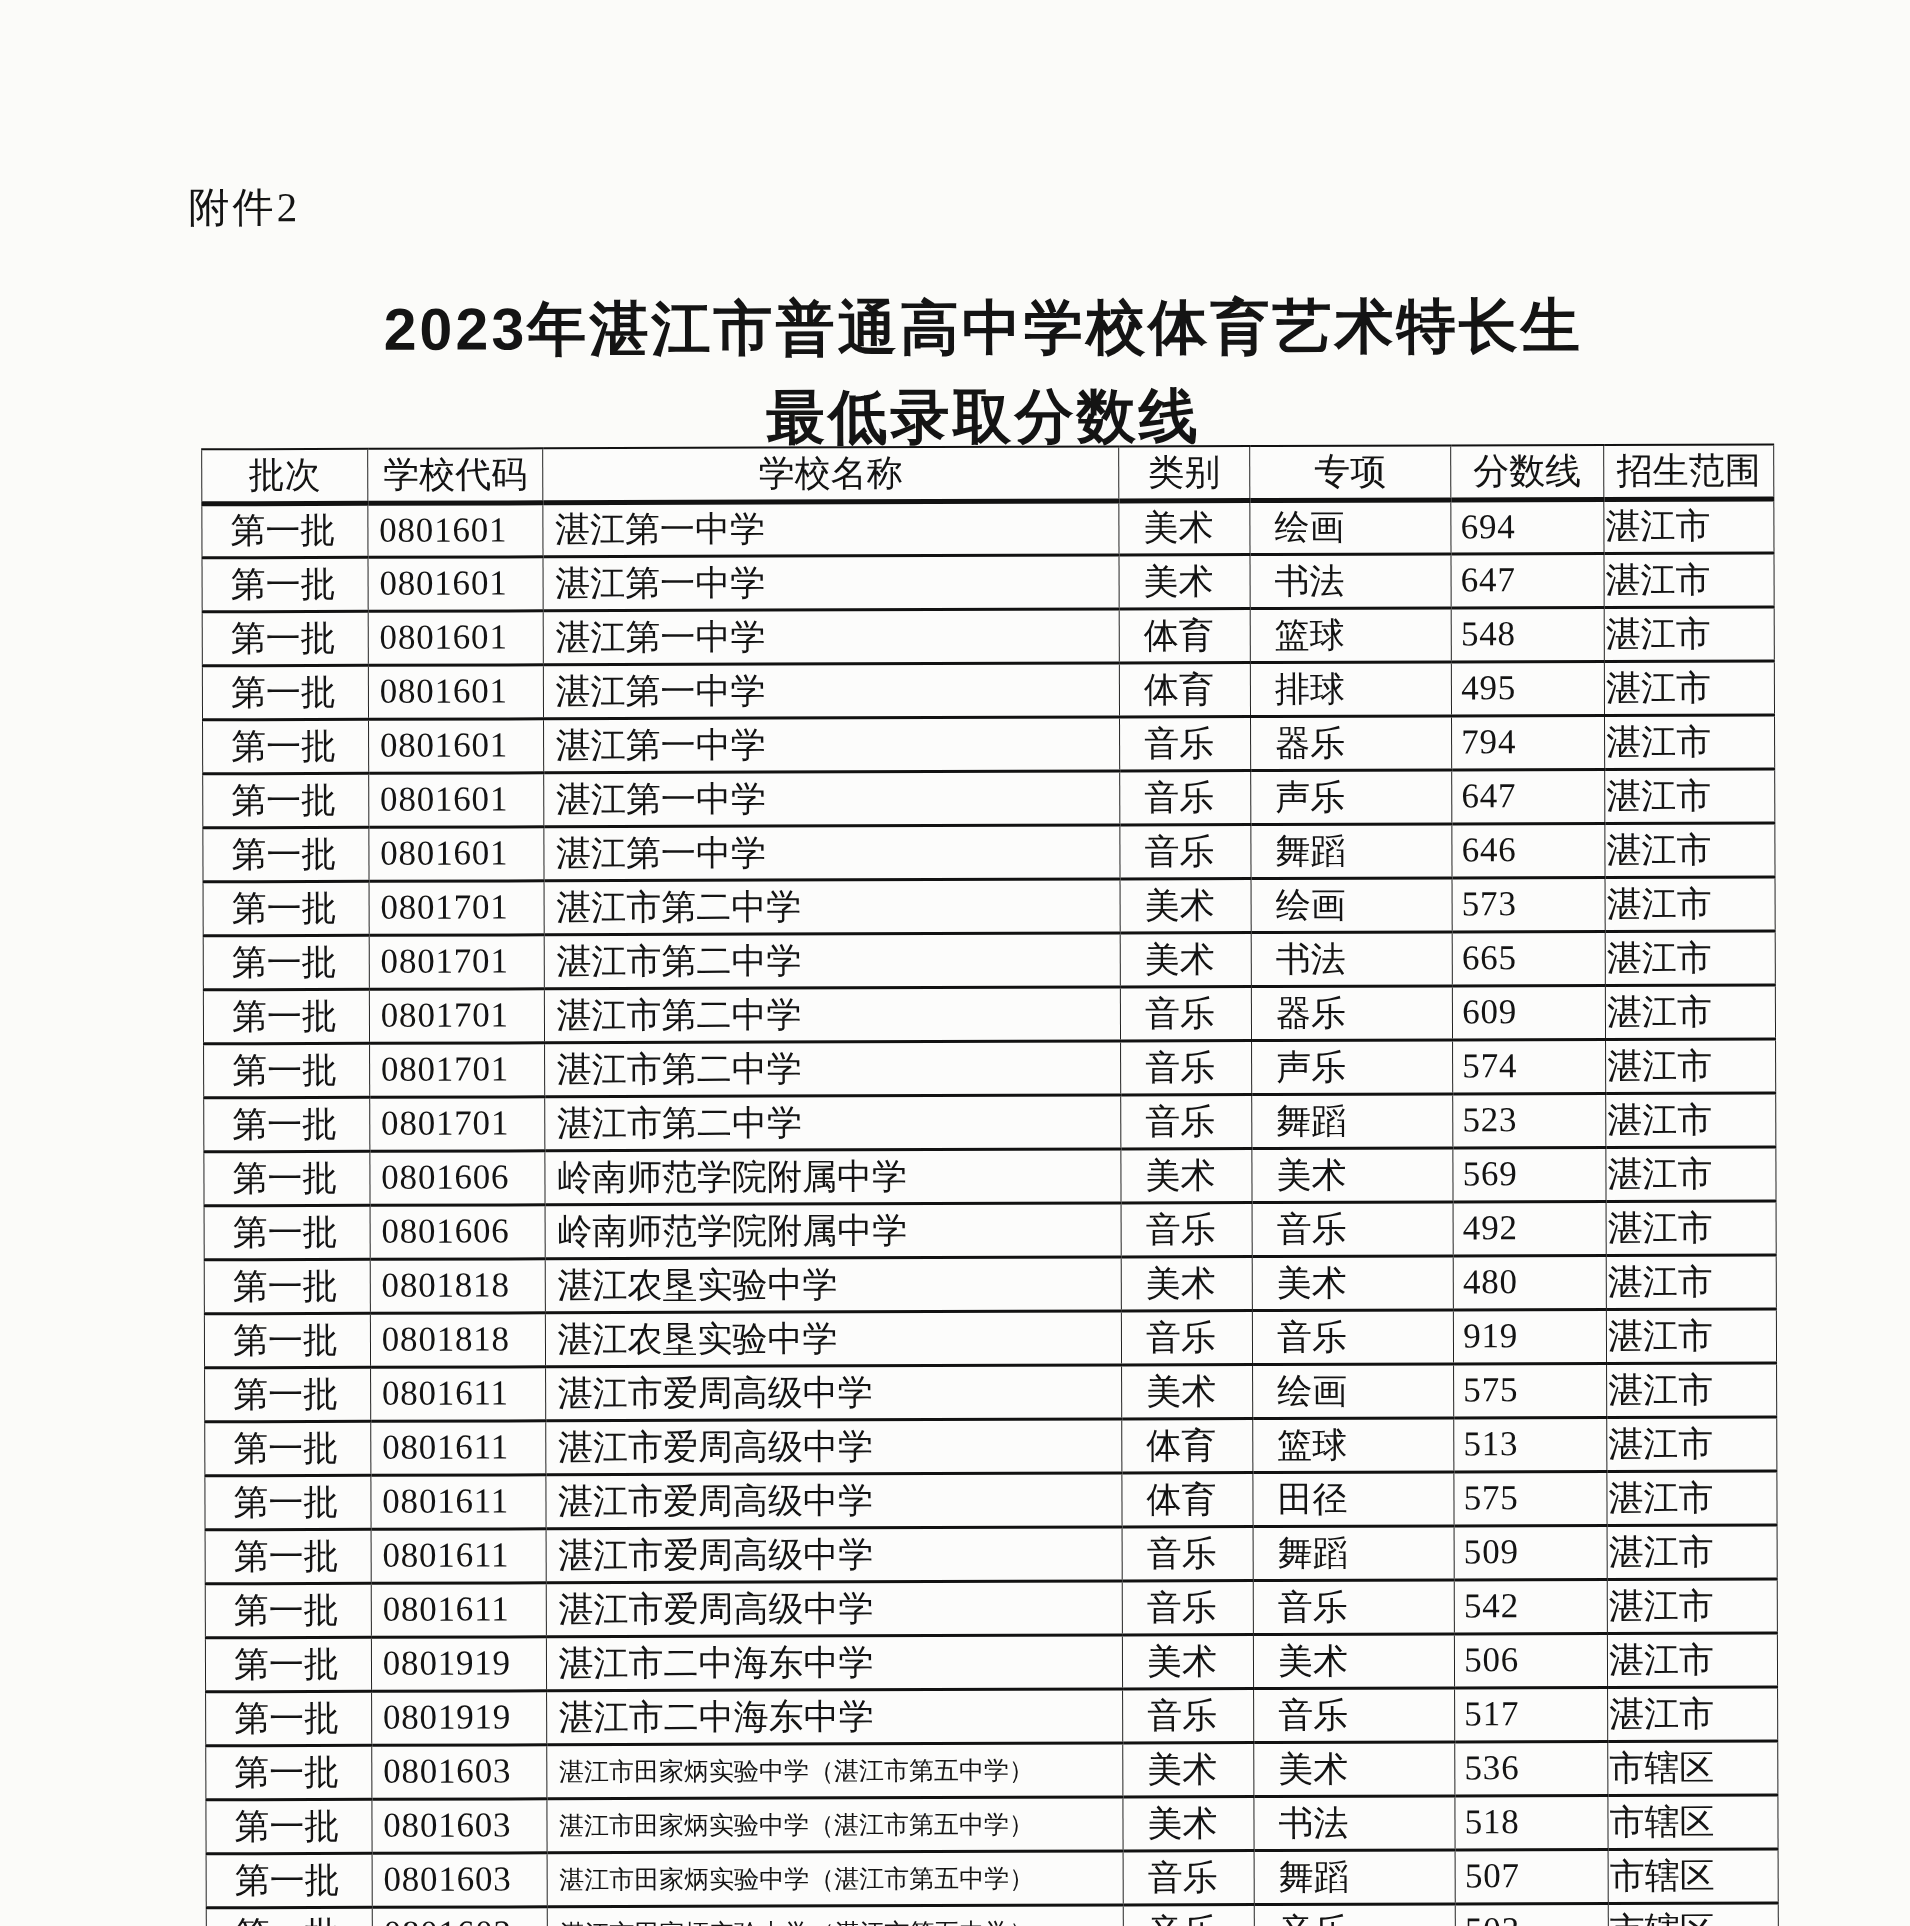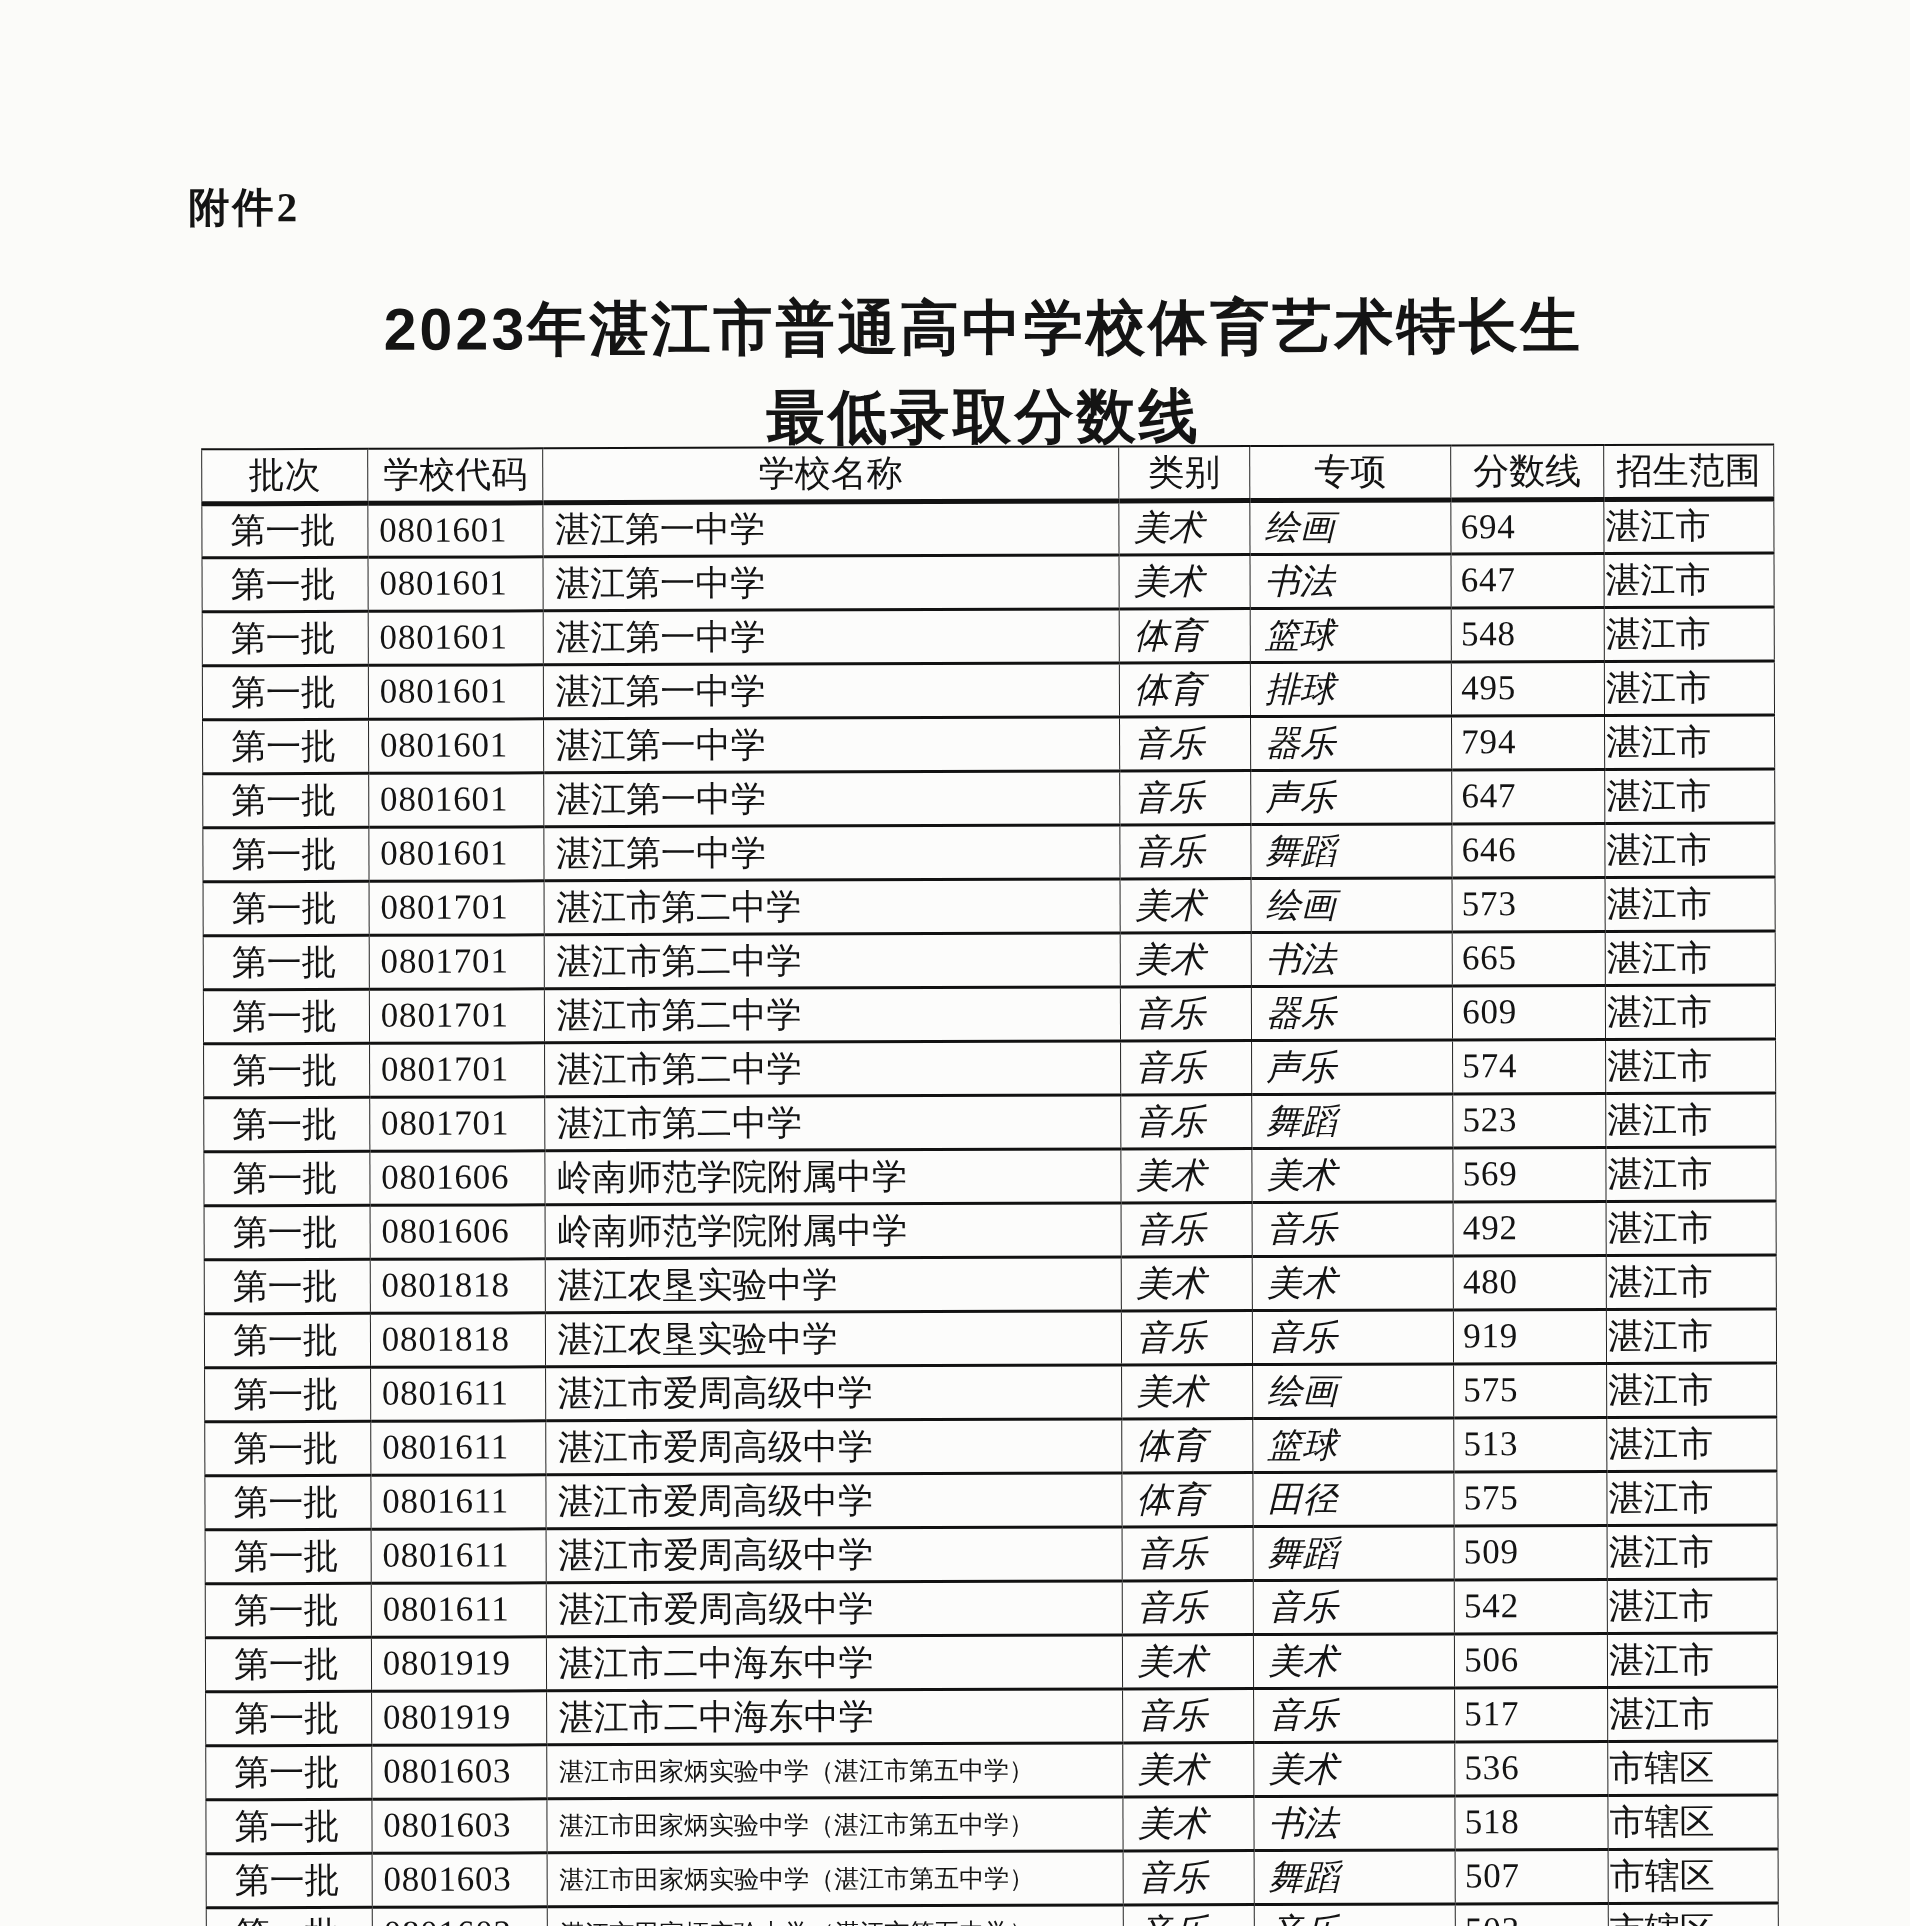--- a/index.html
+++ b/index.html
@@ -13,21 +13,20 @@
   }
   .sheet {
     position: absolute; inset: 0;
     transform: rotate(-0.18deg);
   }
   .attachment {
     position: absolute;
     left: 192px; top: 178px;
     font-size: 41px;
     letter-spacing: 3.1px;
-    font-weight: bold;
   }
   .title-block {
     position: absolute;
     left: 62px; top: 284px;
     width: 1849px;
     text-align: center;
     font-family: "Liberation Sans", "DejaVu Sans", sans-serif;
     font-weight: 700;
     font-size: 59px;
     line-height: 1.5;
@@ -58,21 +57,21 @@
     font-weight: 400;
     font-size: 36px;
     text-align: center;
     padding: 0;
     border-top-width: 2.3px;
     border-bottom-width: 5px;
   }
   .score-table td.c0 { padding-left: 28px; }
   .score-table td.c1 { letter-spacing: 0.8px; }
   .score-table td.c2 { padding-left: 11.6px; }
-  .score-table td.c3, .score-table td.c4 { padding-left: 14px; font-style: italic; }
+  .score-table td.c3, .score-table td.c4 { padding-left: 24px; }
   .score-table td.c5 { padding-left: 9.2px; letter-spacing: 0.8px; }
   .score-table td.c6 { padding-left: 1px; }
   .score-table td.longname { font-size: 25px; letter-spacing: 0; }
 </style>
 </head>
 <body>
 
 <div class="sheet">
 
   <div class="attachment">附件2</div>

